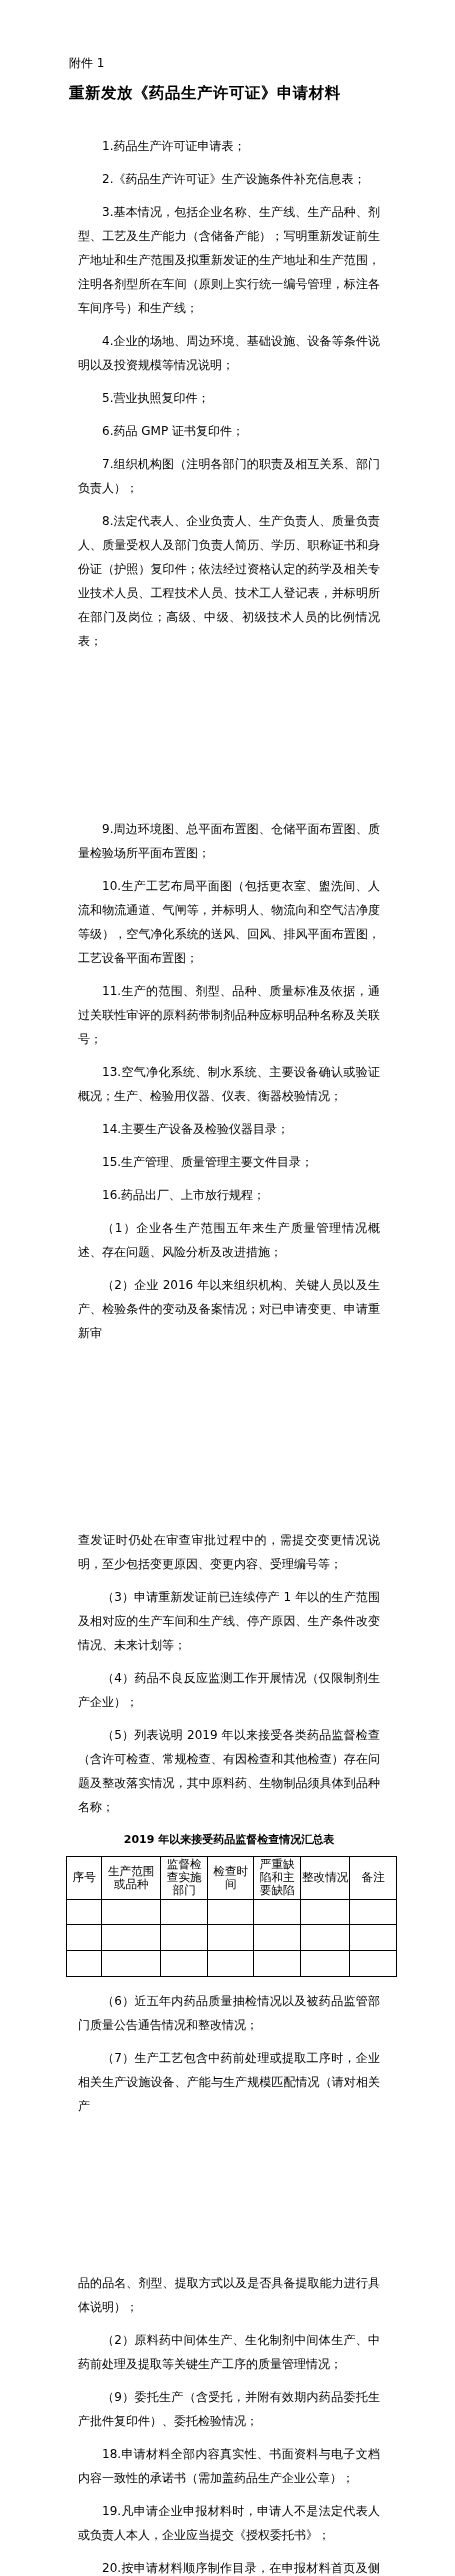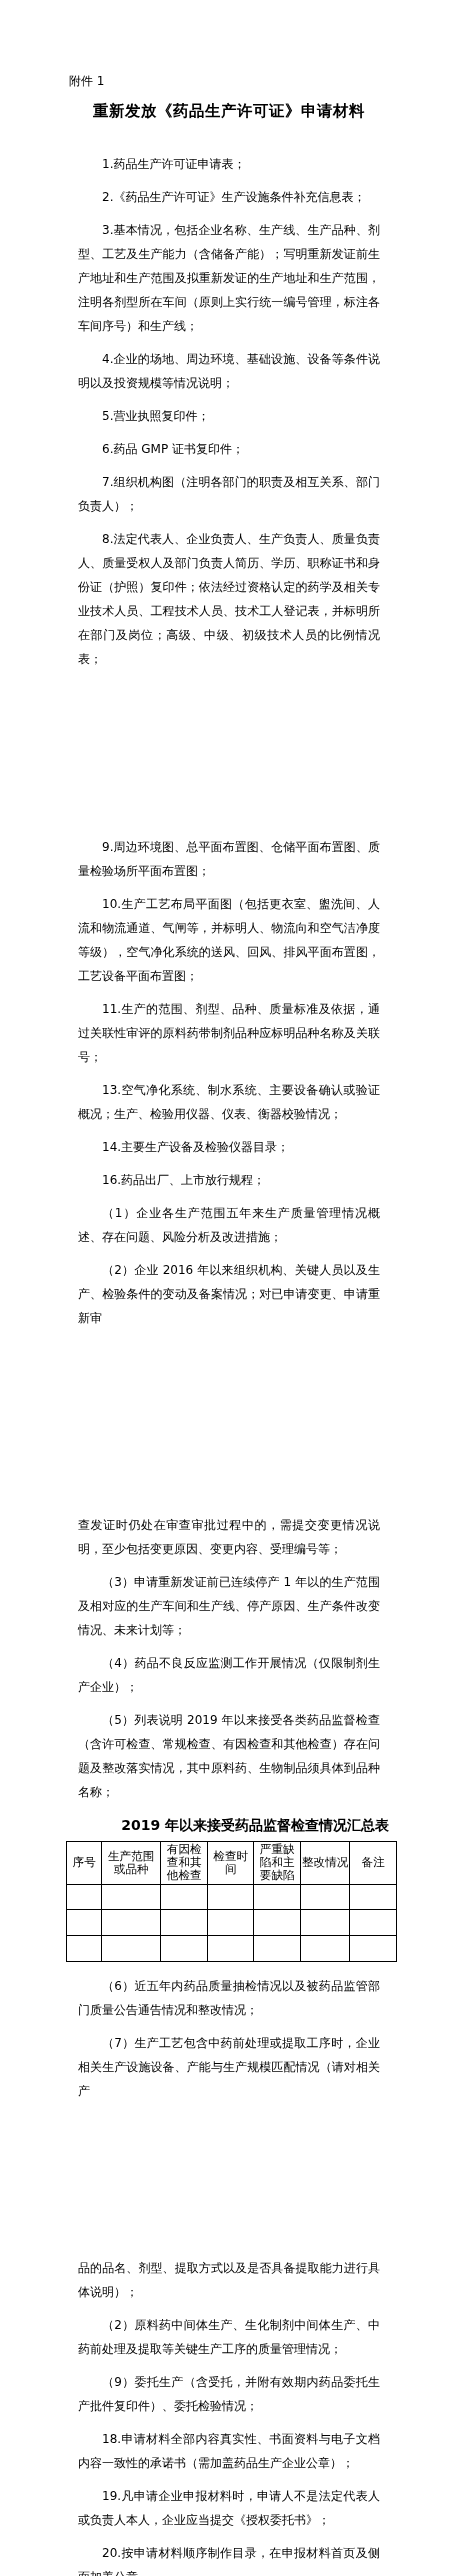--- a/index.html
+++ b/index.html
@@ -4,41 +4,41 @@
 <style>
   html,body{margin:0;padding:0;}
   body{
     width:455px;height:2576px;
     background:#ffffff;color:#000000;
     font-family:"DejaVu Sans","Liberation Sans",sans-serif;
     overflow:hidden;
   }
   .doc{padding:0 66px 0 69px;}
   .attach{
-    padding-top:73px;
+    padding-top:55px;
     font-size:12px;line-height:16.5px;
   }
   .title{
     margin:11px 0 30px 0;
     font-size:15.4px;line-height:21px;
-    font-weight:bold;text-align:center;
+    font-weight:bold;text-align:left;
     letter-spacing:0.6px;
   }
   .para{
     margin:9px;font-size:12px;line-height:24px;
     text-indent:2em;text-align:justify;
   }
   .para.cont{text-indent:0;}
   .page-gap{width:100%;}
   .gap1{height:146px;}
   .gap2{height:165px;}
   .gap3{height:135px;}
   .table-title{
-    font-size:14px;font-weight:bold;
-    text-align:right;line-height:24px;
+    font-size:11px;font-weight:bold;
+    text-align:center;line-height:24px;
     margin-top:3.3px;
   }
   table.insp{
     border-collapse:collapse;
     margin:4.4px 0 0 -2.8px;
     table-layout:fixed;
     width:331px;
   }
   table.insp th,table.insp td{
     border:1.1px solid #000;
@@ -73,20 +73,21 @@
   <p class="para">7.组织机构图（注明各部门的职责及相互关系、部门负责人）；</p>
   <p class="para">8.法定代表人、企业负责人、生产负责人、质量负责人、质量受权人及部门负责人简历、学历、职称证书和身份证（护照）复印件；依法经过资格认定的药学及相关专业技术人员、工程技术人员、技术工人登记表，并标明所在部门及岗位；高级、中级、初级技术人员的比例情况表；</p>
 
   <div class="page-gap gap1"></div>
 
   <p class="para">9.周边环境图、总平面布置图、仓储平面布置图、质量检验场所平面布置图；</p>
   <p class="para">10.生产工艺布局平面图（包括更衣室、盥洗间、人流和物流通道、气闸等，并标明人、物流向和空气洁净度等级），空气净化系统的送风、回风、排风平面布置图，工艺设备平面布置图；</p>
   <p class="para">11.生产的范围、剂型、品种、质量标准及依据，通过关联性审评的原料药带制剂品种应标明品种名称及关联号；</p>
   <p class="para">13.空气净化系统、制水系统、主要设备确认或验证概况；生产、检验用仪器、仪表、衡器校验情况；</p>
   <p class="para">14.主要生产设备及检验仪器目录；</p>
+  <p class="para">15.生产管理、质量管理主要文件目录；</p>
   <p class="para">16.药品出厂、上市放行规程；</p>
   <p class="para">（1）企业各生产范围五年来生产质量管理情况概述、存在问题、风险分析及改进措施；</p>
   <p class="para">（2）企业 2016 年以来组织机构、关键人员以及生产、检验条件的变动及备案情况；对已申请变更、申请重新审</p>
 
   <div class="page-gap gap2"></div>
 
   <p class="para cont">查发证时仍处在审查审批过程中的，需提交变更情况说明，至少包括变更原因、变更内容、受理编号等；</p>
   <p class="para">（3）申请重新发证前已连续停产 1 年以的生产范围及相对应的生产车间和生产线、停产原因、生产条件改变情况、未来计划等；</p>
   <p class="para">（4）药品不良反应监测工作开展情况（仅限制剂生产企业）；</p>
   <p class="para">（5）列表说明 2019 年以来接受各类药品监督检查（含许可检查、常规检查、有因检查和其他检查）存在问题及整改落实情况，其中原料药、生物制品须具体到品种名称；</p>
@@ -100,21 +101,21 @@
         <col class="c3">
         <col class="c4">
         <col class="c5">
         <col class="c6">
         <col class="c7">
     </colgroup>
     <tbody>
         <tr>
       <th>序号</th>
       <th>生产范围或品种</th>
-      <th>有因检查和其他检查</th>
+      <th>监督检查实施部门</th>
       <th>检查时间</th>
       <th>严重缺陷和主要缺陷</th>
       <th>整改情况</th>
       <th>备注</th>
     </tr>
     <tr>
       <td></td>
           <td></td>
           <td></td>
           <td></td>

